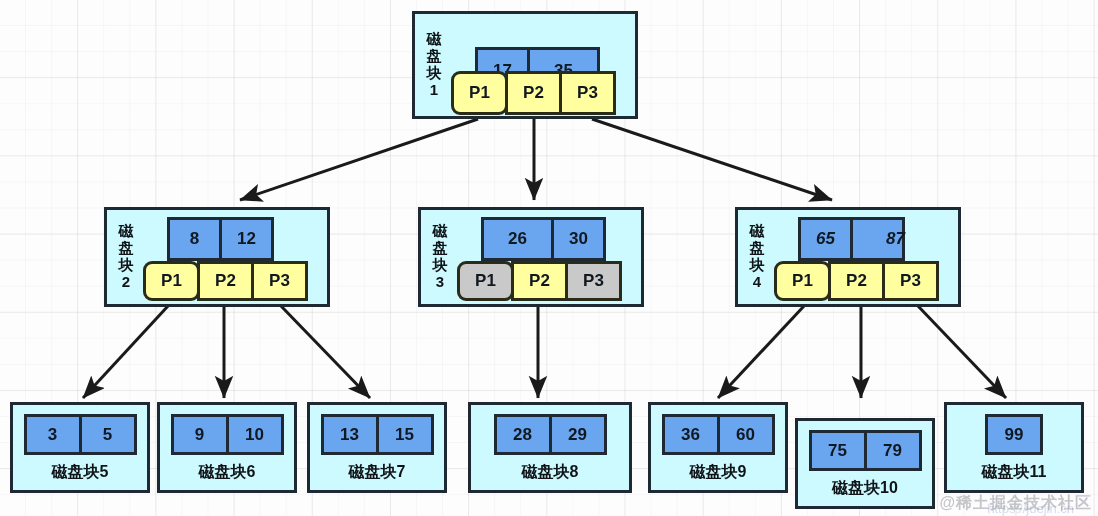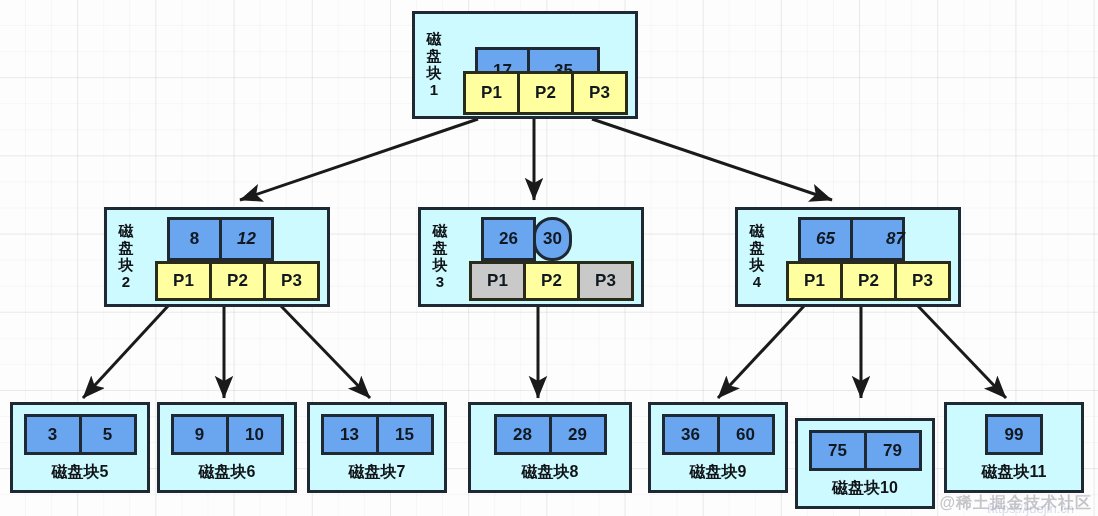--- a/index.html
+++ b/index.html
@@ -95,21 +95,21 @@
     background: #ffffa0;
     border: 3px solid #2b2b1a;
     margin-left: -3px;
     display: flex;
     align-items: center;
     justify-content: center;
     font-size: 17px;
     font-weight: bold;
     color: #101820;
   }
-  .ptr-cell:first-child { margin-left: 16px; }
+  .ptr-cell:first-child { margin-left: 4px; border-radius: 9px; }
   .ptr-cell.disabled { background: #c9c9c9; }
 
   
   .leaf {
     position: absolute;
     box-sizing: border-box;
     background: #ccfaff;
     border: 3px solid #1f2933;
     display: flex;
     flex-direction: column;
@@ -210,39 +210,39 @@
 
   <div class="node" style="left:104px; top:207px; width:226px; height:100px;">
     <div class="node-label">
       <span>磁</span>
       <span>盘</span>
       <span>块</span>
       <span>2</span>
     </div>
     <div class="cells keyrow" style="left:60px; top:7px;">
       <div class="key-cell" style="width:55px;height:44px;">8</div>
-      <div class="key-cell" style="width:55px;height:44px;font-style:italic;">12</div>
+      <div class="key-cell" style="width:55px;height:44px;">12</div>
     </div>
     <div class="cells" style="left:32px; top:51px;">
       <div class="ptr-cell" style="width:57px;height:40px;">P1</div>
       <div class="ptr-cell" style="width:57px;height:40px;">P2</div>
       <div class="ptr-cell" style="width:57px;height:40px;">P3</div>
     </div>
   </div>
 
   <div class="node" style="left:418px; top:207px; width:226px; height:100px;">
     <div class="node-label">
       <span>磁</span>
       <span>盘</span>
       <span>块</span>
       <span>3</span>
     </div>
     <div class="cells keyrow" style="left:60px; top:7px;">
-      <div class="key-cell" style="width:55px;height:44px;">26</div>
-      <div class="key-cell" style="width:39px;height:44px;border-radius:19px;">30</div>
+      <div class="key-cell" style="width:73px;height:44px;">26</div>
+      <div class="key-cell" style="width:55px;height:44px;">30</div>
     </div>
     <div class="cells" style="left:32px; top:51px;">
       <div class="ptr-cell disabled" style="width:57px;height:40px;">P1</div>
       <div class="ptr-cell" style="width:57px;height:40px;">P2</div>
       <div class="ptr-cell disabled" style="width:57px;height:40px;">P3</div>
     </div>
   </div>
 
   <div class="node" style="left:735px; top:207px; width:226px; height:100px;">
     <div class="node-label">

